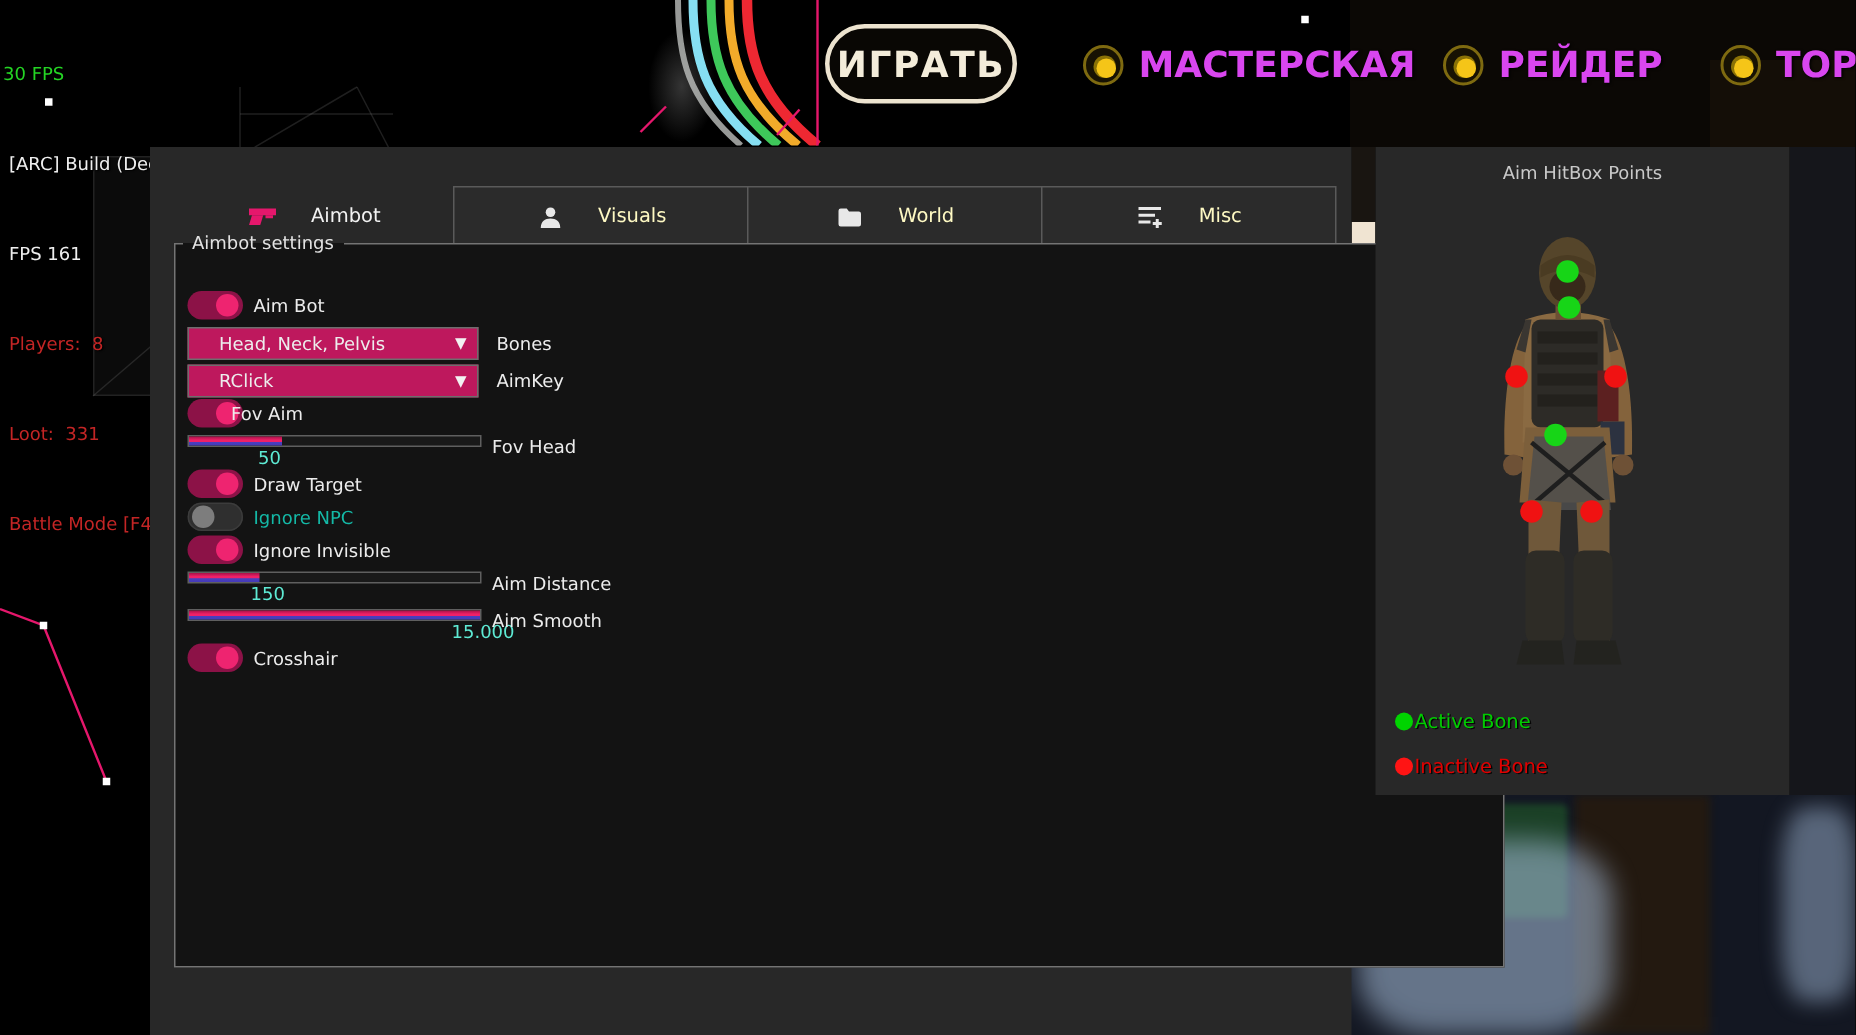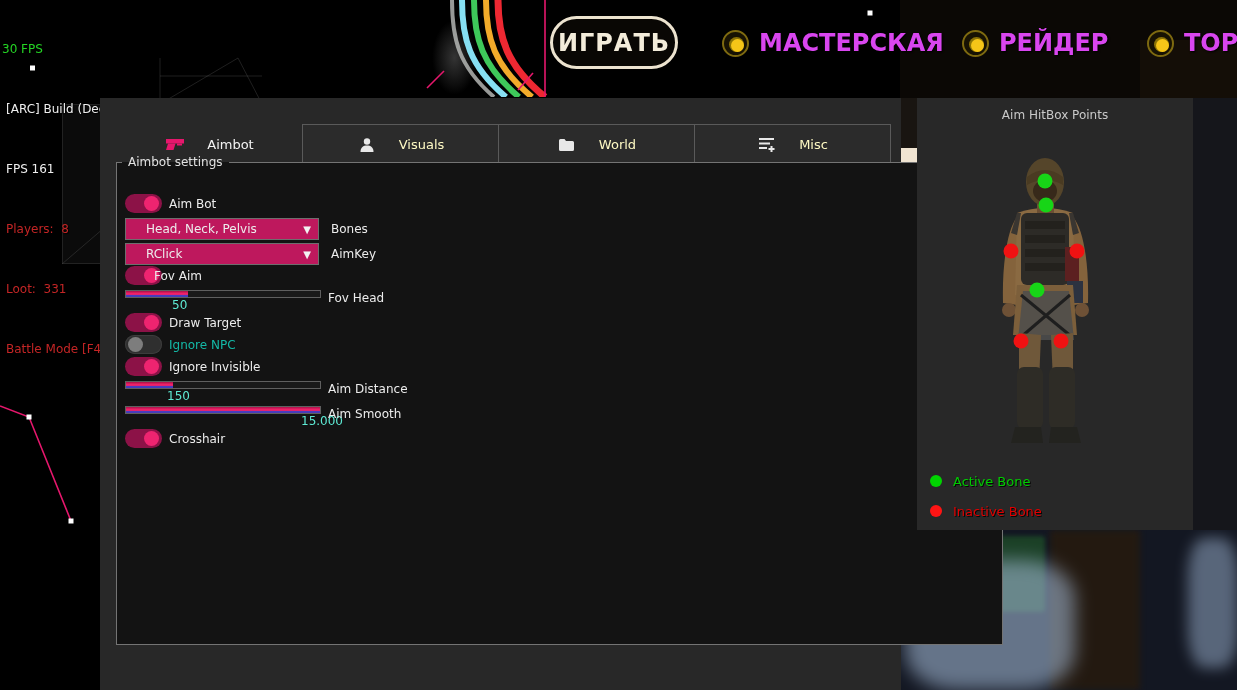--- a/index.html
+++ b/index.html
@@ -69,21 +69,21 @@
   .slider-fill { height:100%; background:linear-gradient(180deg,#a81048 0%,#ef2168 40%,#ef2168 58%,#4a3fc0 62%,#453ab8 100%); }
   .slider-val { position:absolute; font-size:12px; color:#5eead4; }
 
   
   .hb-panel { position:absolute; left:917px; top:98px; width:276px; height:432px; background:#282828; }
   .hb-title { position:absolute; left:0; top:10px; width:100%; text-align:center; font-size:12px; color:#c9c9c9; }
   .model-box { position:absolute; left:60px; top:57px; width:140px; height:300px; }
   .hb-dot { position:absolute; width:15px; height:15px; border-radius:50%; transform:translate(-50%,-50%); }
   .hb-dot.active { background:#17d517; }
   .hb-dot.inactive { background:#f01212; }
-  .legend-row { position:absolute; left:13px; height:16px; display:flex; align-items:center; gap:11px; font-size:13px; text-shadow:1px 1px 0 rgba(0,0,0,.85); }
+  .legend-row { position:absolute; left:13px; height:16px; display:flex; align-items:center; gap:1px; font-size:13px; text-shadow:1px 1px 0 rgba(0,0,0,.85); }
   .legend-row .ldot { width:12px; height:12px; border-radius:50%; }
   .legend-row.lr1 { top:375px; color:#00cc00; }
   .legend-row.lr1 .ldot { background:#00d400; }
   .legend-row.lr2 { top:405px; color:#e00000; }
   .legend-row.lr2 .ldot { background:#ff1414; }
 </style>
 </head>
 <body>
 
 <div class="bg-layer">

